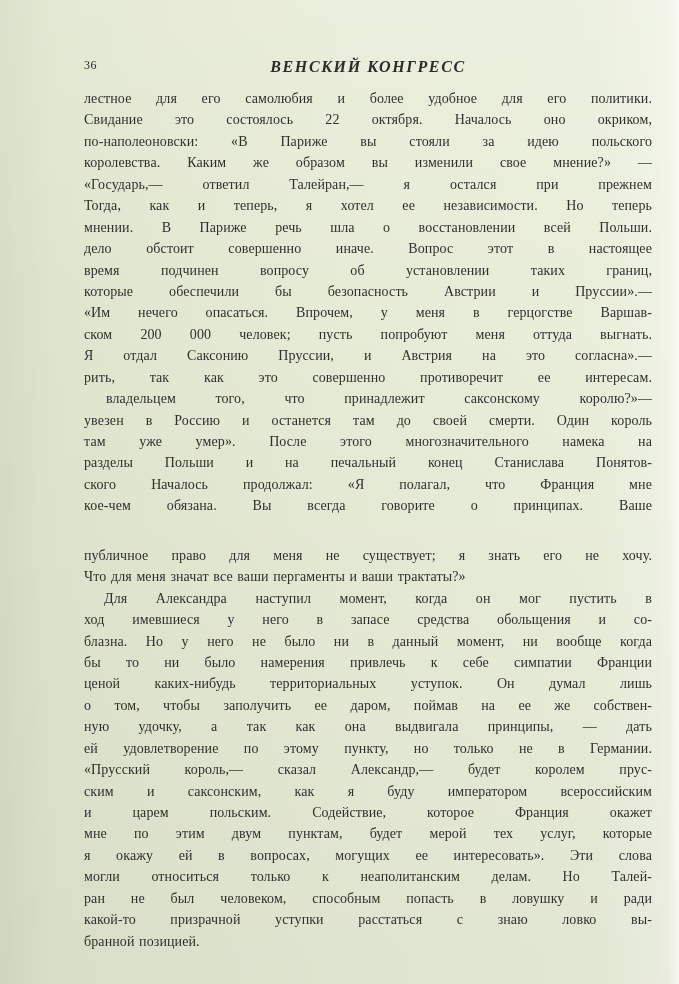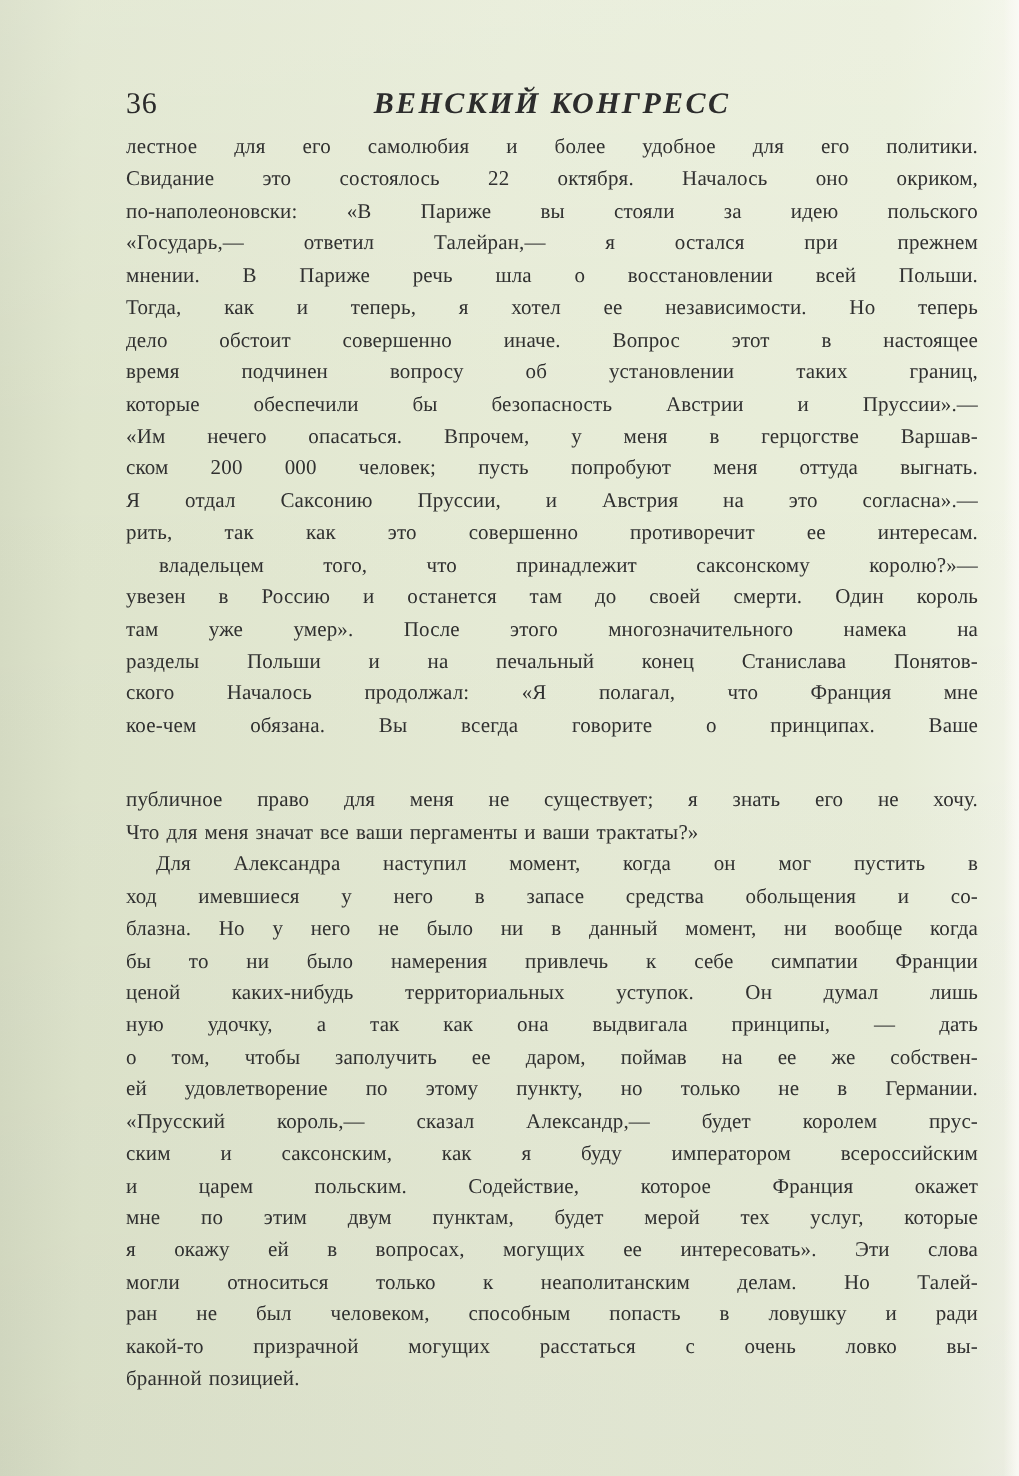--- a/index.html
+++ b/index.html
@@ -17,25 +17,25 @@
   }
   .right-edge {
     position:absolute; right:0; top:0; width:10px; height:984px;
     background: linear-gradient(90deg, rgba(255,255,255,0) 0%, rgba(250,250,245,0.9) 100%);
   }
   .header {
     position:absolute; top:58px; left:84px; width:568px; height:22px;
   }
   .page-number {
     position:absolute; left:0; top:0;
-    font-size:20px; color:#2a2a2a; letter-spacing:0.5px;
+    font-size:12px; color:#2a2a2a; letter-spacing:0.5px;
   }
   .running-title {
     position:absolute; left:0; right:0; top:0; text-align:center;
-    font-size:20px; font-style:italic; font-weight:bold; letter-spacing:1.6px;
+    font-size:16px; font-style:italic; font-weight:bold; letter-spacing:1.6px;
     color:#2c2c2c;
   }
   .body-text {
     position:absolute; left:84px; top:88px; width:568px;
   }
   .line {
     display:block; height:21.45px; line-height:21.45px;
     font-size:14px; text-align:justify; text-align-last:justify;
     white-space:nowrap; overflow:visible;
     letter-spacing:0.1px; word-spacing:1px;
@@ -52,48 +52,49 @@
 
 <div class="header">
   <span class="page-number">36</span>
   <div class="running-title">ВЕНСКИЙ КОНГРЕСС</div>
 </div>
 
 <div class="body-text" id="body-text">
     <span class="line" style="display: block;">лестное для его самолюбия и более удобное для его политики.</span>
     <span class="line" style="display: block;">Свидание это состоялось 22 октября. Началось оно окриком,</span>
     <span class="line" style="display: block;">по-наполеоновски: «В Париже вы стояли за идею польского</span>
+    <span class="line" style="display: block;">королевства. Каким же образом вы изменили свое мнение?» —</span>
     <span class="line" style="display: block;">«Государь,— ответил Талейран,— я остался при прежнем</span>
+    <span class="line" style="display: block;">Тогда, как и теперь, я хотел ее независимости. Но теперь</span>
     <span class="line" style="display: block;">мнении. В Париже речь шла о восстановлении всей Польши.</span>
-    <span class="line" style="display: block;">Тогда, как и теперь, я хотел ее независимости. Но теперь</span>
     <span class="line" style="display: block;">дело обстоит совершенно иначе. Вопрос этот в настоящее</span>
     <span class="line" style="display: block;">время подчинен вопросу об установлении таких границ,</span>
     <span class="line" style="display: block;">которые обеспечили бы безопасность Австрии и Пруссии».—</span>
     <span class="line" style="display: block;">«Им нечего опасаться. Впрочем, у меня в герцогстве Варшав-</span>
     <span class="line" style="display: block;">ском 200 000 человек; пусть попробуют меня оттуда выгнать.</span>
     <span class="line" style="display: block;">Я отдал Саксонию Пруссии, и Австрия на это согласна».—</span>
     <span class="line" style="display: block;">рить, так как это совершенно противоречит ее интересам.</span>
     <span class="line" style="display: block; margin-left: 22px;">владельцем того, что принадлежит саксонскому королю?»—</span>
     <span class="line" style="display: block;">увезен в Россию и останется там до своей смерти. Один король</span>
     <span class="line" style="display: block;">там уже умер». После этого многозначительного намека на</span>
     <span class="line" style="display: block;">разделы Польши и на печальный конец Станислава Понятов-</span>
     <span class="line" style="display: block;">ского Началось продолжал: «Я полагал, что Франция мне</span>
     <span class="line" style="display: block;">кое-чем обязана. Вы всегда говорите о принципах. Ваше</span>
     <span class="line" style="display: block; margin-top: 28px;">публичное право для меня не существует; я знать его не хочу.</span>
     <span class="line last" style="display: block;">Что для меня значат все ваши пергаменты и ваши трактаты?»</span>
     <span class="line indent" style="display: block;">Для Александра наступил момент, когда он мог пустить в</span>
     <span class="line" style="display: block;">ход имевшиеся у него в запасе средства обольщения и со-</span>
     <span class="line" style="display: block;">блазна. Но у него не было ни в данный момент, ни вообще когда</span>
     <span class="line" style="display: block;">бы то ни было намерения привлечь к себе симпатии Франции</span>
     <span class="line" style="display: block;">ценой каких-нибудь территориальных уступок. Он думал лишь</span>
+    <span class="line" style="display: block;">о том, чтобы заполучить ее даром, поймав на ее же собствен-</span>
     <span class="line" style="display: block;">ную удочку, а так как она выдвигала принципы, — дать</span>
-    <span class="line" style="display: block;">о том, чтобы заполучить ее даром, поймав на ее же собствен-</span>
     <span class="line" style="display: block;">ей удовлетворение по этому пункту, но только не в Германии.</span>
     <span class="line" style="display: block;">«Прусский король,— сказал Александр,— будет королем прус-</span>
     <span class="line" style="display: block;">ским и саксонским, как я буду императором всероссийским</span>
     <span class="line" style="display: block;">и царем польским. Содействие, которое Франция окажет</span>
     <span class="line" style="display: block;">мне по этим двум пунктам, будет мерой тех услуг, которые</span>
     <span class="line" style="display: block;">я окажу ей в вопросах, могущих ее интересовать». Эти слова</span>
     <span class="line" style="display: block;">могли относиться только к неаполитанским делам. Но Талей-</span>
     <span class="line" style="display: block;">ран не был человеком, способным попасть в ловушку и ради</span>
-    <span class="line" style="display: block;">какой-то призрачной могущих расстаться с очень ловко вы-</span>
+    <span class="line" style="display: block;">какой-то призрачной уступки расстаться с знаю ловко вы-</span>
     <span class="line last" style="display: block;">бранной позицией.</span>
   </div>
 
 </body></html>

